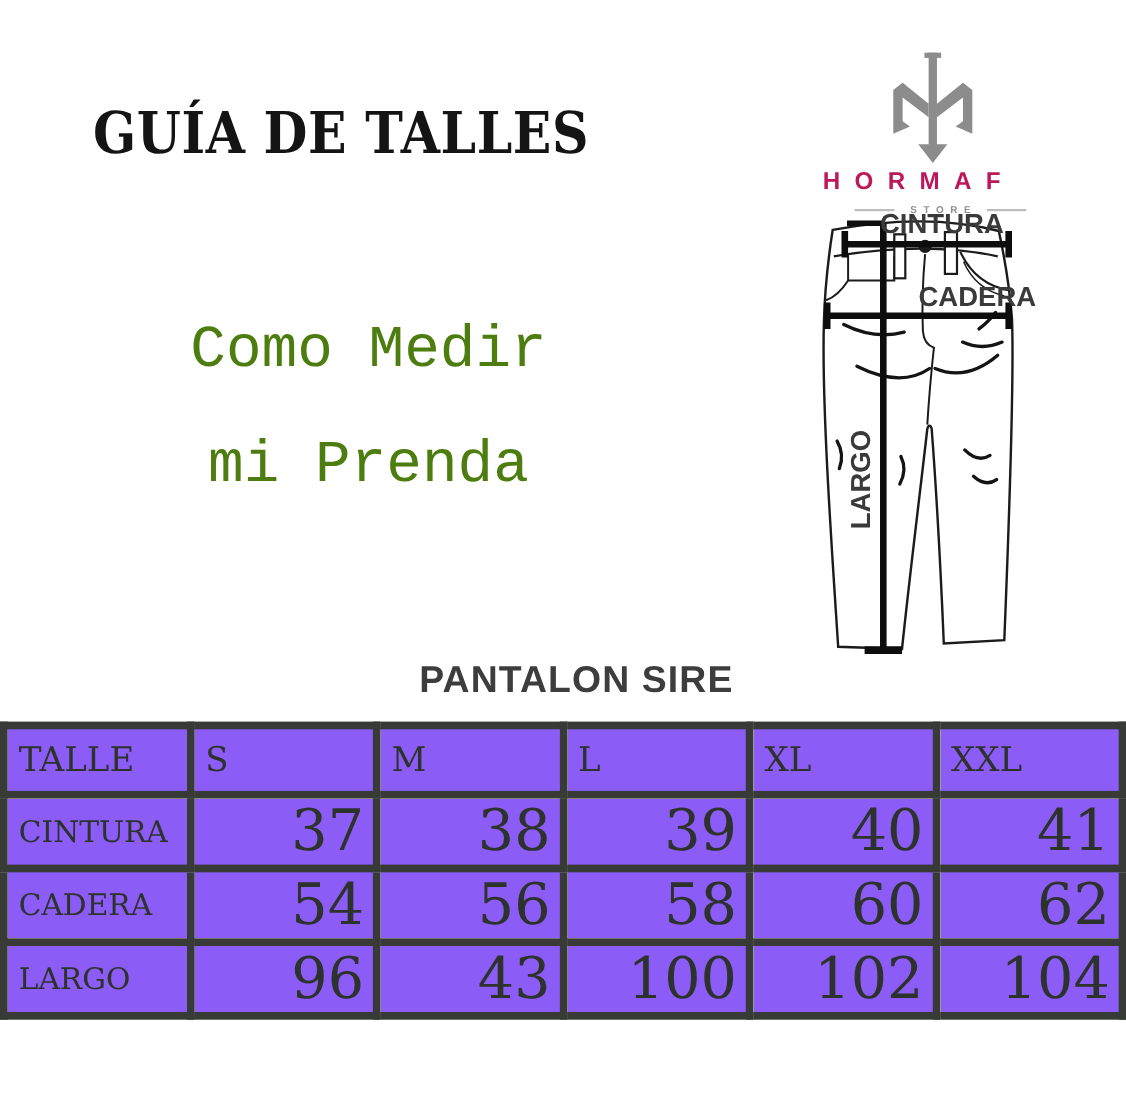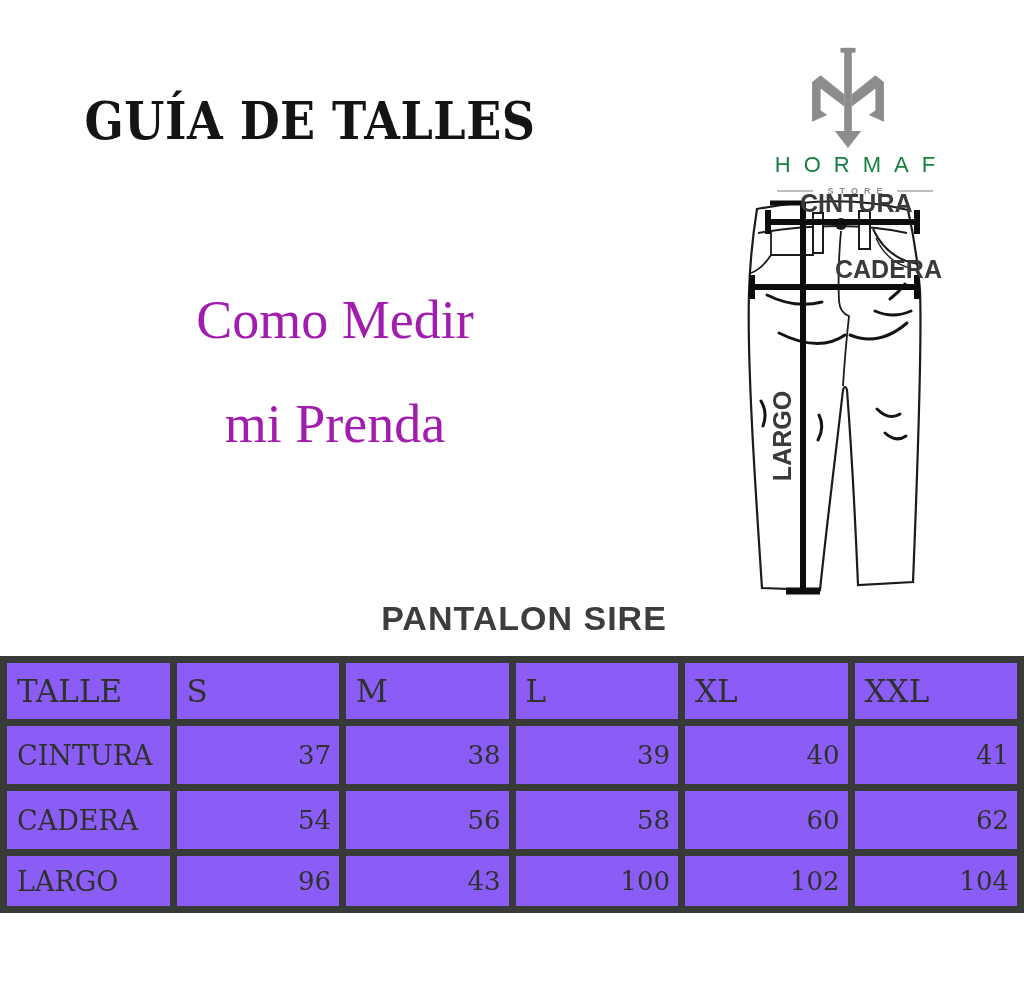--- a/index.html
+++ b/index.html
@@ -8,28 +8,28 @@
   .canvas { position:relative; width:1024px; height:1000px; background:#fff;border-radius:18px; }
 
   .main-title {
     position:absolute; left:50px; top:90px; width:520px; text-align:center;
     font-family:"DejaVu Serif", serif; font-weight:700; font-size:46px;
     color:#141414; letter-spacing:0.5px;
     transform:scaleY(1.14); transform-origin:top center; white-space:nowrap;
   }
   .subtitle {
     position:absolute; left:55px; top:268px; width:560px; text-align:center;
-    font-family:Liberation Serif, serif; font-weight:400; font-size:54px;
-    color:#a21caf; line-height:104px; white-space:nowrap;
+    font-family:Liberation Mono, monospace; font-weight:400; font-size:54px;
+    color:#4d7c0f; line-height:104px; white-space:nowrap;
   }
 
   .logo-icon { position:absolute; left:796px; top:46px; width:104px; height:104px; }
   .brand-name {
-    position:absolute; left:735px; top:152px; width:240px; text-align:center;
-    font-size:22px; font-weight:400; color:#15803d; letter-spacing:13px; text-indent:13px;
+    position:absolute; left:735px; top:152px; width:240px; text-align:left;
+    font-size:22px; font-weight:700; color:#be185d; letter-spacing:13px; text-indent:13px;
     white-space:nowrap;
   }
   .brand-store {
     position:absolute; left:735px; top:186px; width:240px;
     display:flex; align-items:center; justify-content:center; gap:9px;
   }
   .brand-store .rule { width:36px; height:2px; background:#bdbdbd; }
   .brand-store .store-text { font-size:9px; letter-spacing:6px; text-indent:6px; color:#8f8f8f; font-weight:600; }
 
   .pants-svg { position:absolute; left:727px; top:183px; width:300px; height:430px; }
@@ -48,21 +48,21 @@
     font-family:"DejaVu Serif", serif; color:#2e322d; overflow:hidden;
   }
   .size-table th {
     font-weight:400; font-size:31px; text-align:left;
     padding:2px 6px 2px 10px; height:63px;
   }
   .size-table td.row-label {
     font-size:27px; text-align:left; padding-left:10px;
   }
   .size-table td.val {
-    font-size:26px; text-align:right; padding-right:8px;
+    font-size:52px; text-align:right; padding-right:8px;
   }
   .r1 td { height:65px; }
   .r2 td { height:65px; }
   .r3 td { height:57px; }
 </style>
 </head>
 <body>
 
 <div class="canvas">
 

